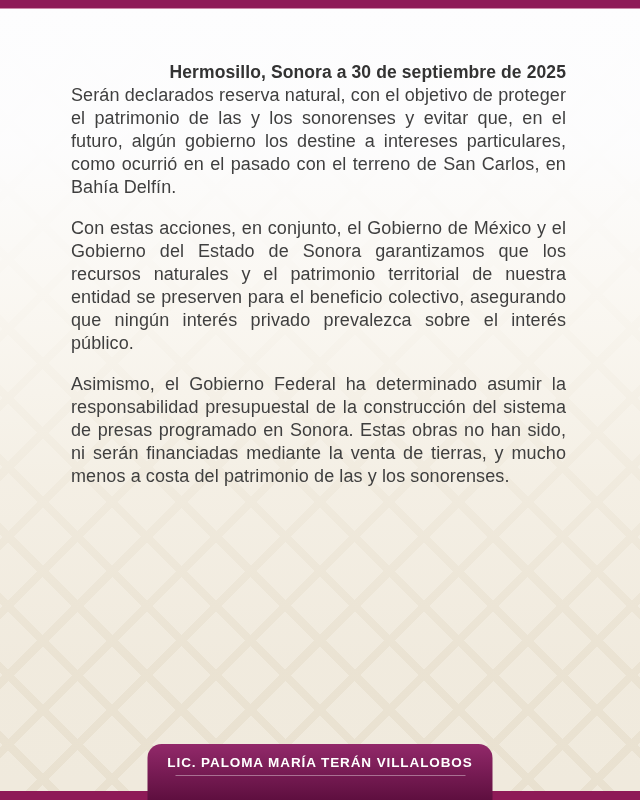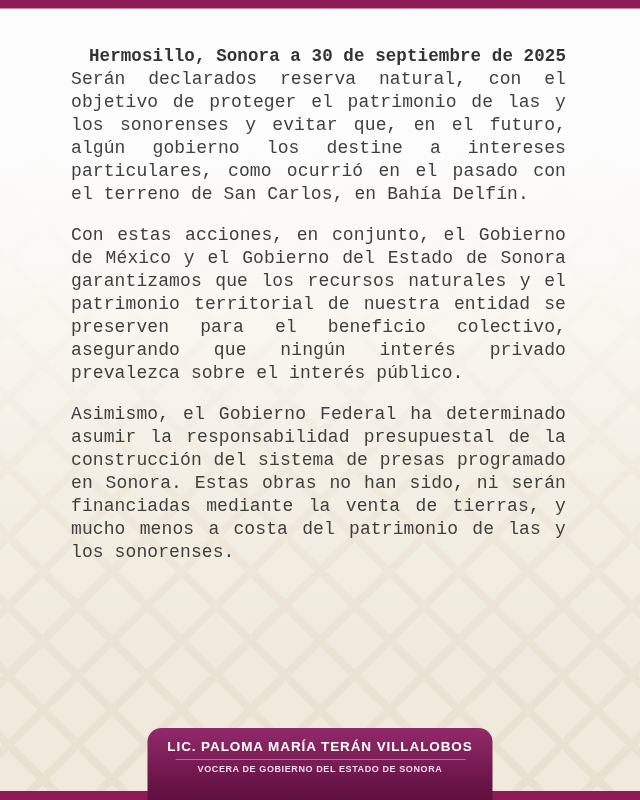--- a/index.html
+++ b/index.html
@@ -48,23 +48,22 @@
   }
   .bottom-bar {
     position: absolute;
     bottom: 0; left: 0; right: 0;
     height: 9px;
     z-index: 2;
   }
   .content {
     position: absolute;
     top: 9px; left: 0; right: 0;
-    padding: 36px 74px 0 71px;
+    padding: 52px 74px 0 71px;
     z-index: 2;
-    font-family: Liberation Mono, monospace;
   }
   .dateline {
     text-align: right;
     font-weight: bold;
     font-size: 17.5px;
     line-height: 23px;
     color: #333333;
     letter-spacing: 0.1px;
     margin: 0 0 0 0;
   }
@@ -81,21 +80,21 @@
   }
   .body-text p + p {
     margin-top: 18px;
   }
   .footer-banner {
     position: absolute;
     bottom: 0;
     left: 50%;
     transform: translateX(-50%);
     width: 345px;
-    height: 72px;
+    height: 56px;
     border-radius: 14px 14px 0 0;
     box-sizing: border-box;
     padding-top: 11px;
     text-align: center;
     z-index: 4;
   }
   .spokesperson-name {
     color: #ffffff;
     font-weight: bold;
     font-size: 13.5px;
@@ -136,16 +135,15 @@
       <p>Con estas acciones, en conjunto, el Gobierno de México y el Gobierno del Estado de Sonora garantizamos que los recursos naturales y el patrimonio territorial de nuestra entidad se preserven para el beneficio colectivo, asegurando que ningún interés privado prevalezca sobre el interés público.</p>
       <p>Asimismo, el Gobierno Federal ha determinado asumir la responsabilidad presupuestal de la construcción del sistema de presas programado en Sonora. Estas obras no han sido, ni serán financiadas mediante la venta de tierras, y mucho menos a costa del patrimonio de las y los sonorenses.</p>
     </div>
   </div>
 
   <div class="bottom-bar" style="background: rgb(142, 26, 87);"></div>
 
   <div class="footer-banner" style="background: linear-gradient(rgb(146, 41, 106) 0%, rgb(94, 15, 63) 100%);">
     <div class="spokesperson-name">LIC. PALOMA MARÍA TERÁN VILLALOBOS</div>
     <div class="banner-divider"></div>
-    <div class="spokesperson-title">VOCERA DE GOBIERNO DEL ESTADO DE SONORA</div>
   </div>
 
 </div>
 
 </body></html>

